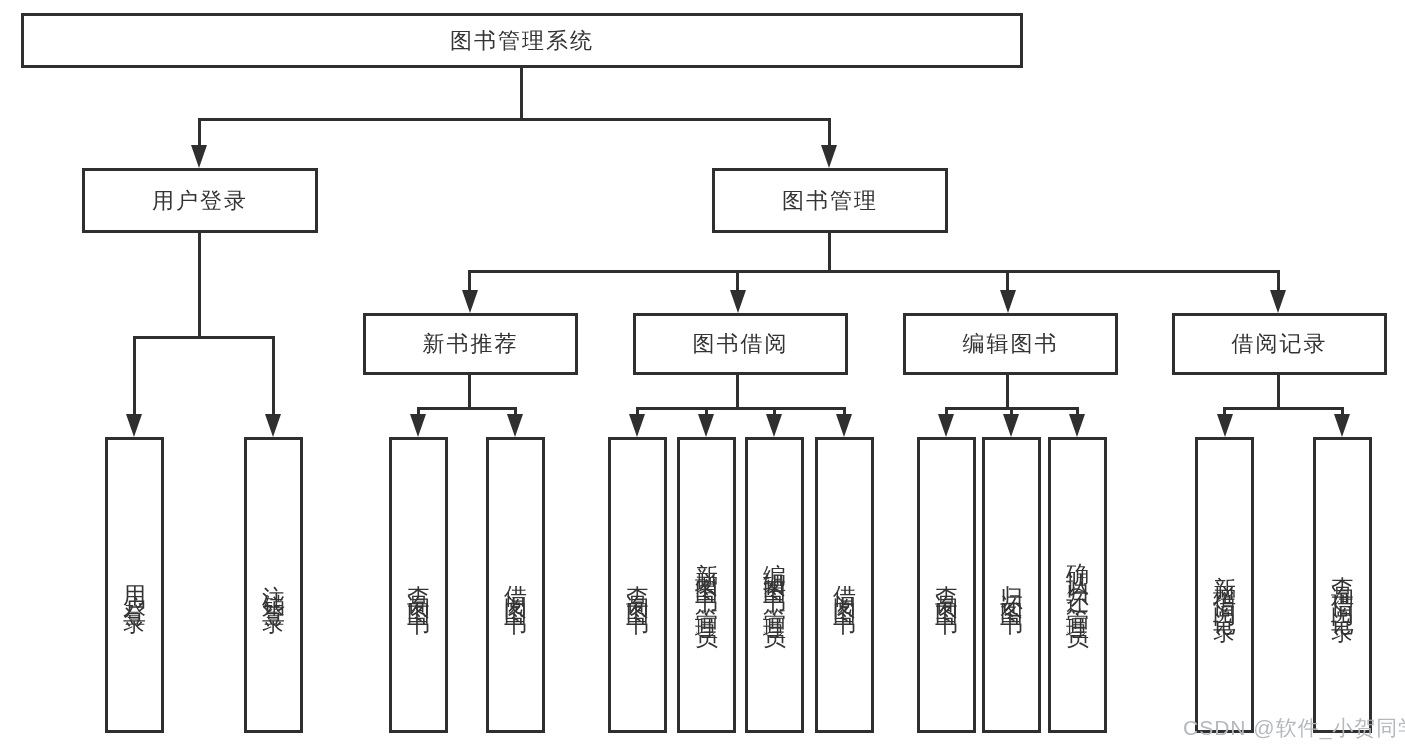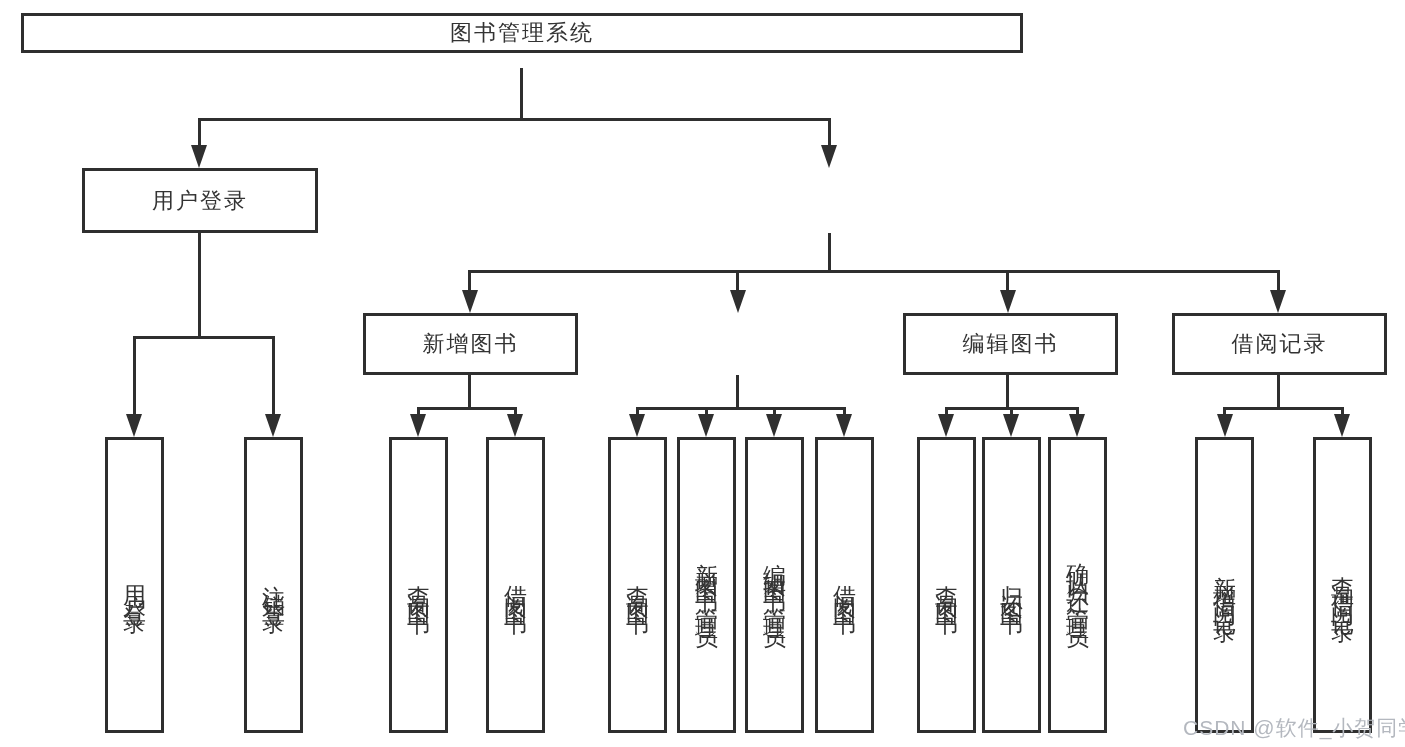--- a/index.html
+++ b/index.html
@@ -34,50 +34,52 @@
   .watermark{
     position:absolute;left:1183px;top:714px;font-size:21px;letter-spacing:1px;
     color:var(--wm);white-space:nowrap;
   }
 </style>
 </head>
 <body>
 
 <div class="canvas">
 
-  <div class="box" style="left:21px;top:13px;width:1002px;height:40px">图书管理系统</div>
+  <div class="box" style="left:21px;top:13px;width:1002px;height:55px">图书管理系统</div>
 
   <div class="vl" style="left:520px;top:68px;height:50px"></div>
   <div class="hl" style="left:198px;top:118px;width:633px"></div>
   <div class="vl" style="left:198px;top:118px;height:30px"></div>
   <div class="vl" style="left:828px;top:118px;height:30px"></div>
   <div class="ar" style="left:191px;top:145px"></div>
   <div class="ar" style="left:821px;top:145px"></div>
 
   <div class="box" style="left:82px;top:168px;width:236px;height:65px">用户登录</div>
+  <div class="box" style="left:712px;top:168px;width:236px;height:65px">图书管理</div>
 
   <div class="vl" style="left:198px;top:233px;height:103px"></div>
   <div class="hl" style="left:133px;top:336px;width:142px"></div>
   <div class="vl" style="left:133px;top:336px;height:82px"></div>
   <div class="vl" style="left:272px;top:336px;height:82px"></div>
   <div class="ar" style="left:126px;top:414px"></div>
   <div class="ar" style="left:265px;top:414px"></div>
 
   <div class="vl" style="left:828px;top:233px;height:37px"></div>
   <div class="hl" style="left:470px;top:270px;width:810px"></div>
   <div class="vl" style="left:468px;top:270px;height:25px"></div>
   <div class="vl" style="left:736px;top:270px;height:25px"></div>
   <div class="vl" style="left:1006px;top:270px;height:25px"></div>
   <div class="vl" style="left:1277px;top:270px;height:25px"></div>
   <div class="ar" style="left:462px;top:290px"></div>
   <div class="ar" style="left:730px;top:290px"></div>
   <div class="ar" style="left:1000px;top:290px"></div>
   <div class="ar" style="left:1270px;top:290px"></div>
 
-  <div class="box" style="left:363px;top:313px;width:215px;height:62px">新增图书</div>
+  <div class="box" style="left:363px;top:313px;width:215px;height:62px">新书推荐</div>
+  <div class="box" style="left:633px;top:313px;width:215px;height:62px">图书借阅</div>
   <div class="box" style="left:903px;top:313px;width:215px;height:62px">编辑图书</div>
   <div class="box" style="left:1172px;top:313px;width:215px;height:62px">借阅记录</div>
 
   <div class="vl" style="left:468px;top:375px;height:32px"></div>
   <div class="hl" style="left:417px;top:407px;width:100px"></div>
   <div class="vl" style="left:417px;top:407px;height:13px"></div>
   <div class="vl" style="left:514px;top:407px;height:13px"></div>
   <div class="ar" style="left:410px;top:414px"></div>
   <div class="ar" style="left:507px;top:414px"></div>
 

